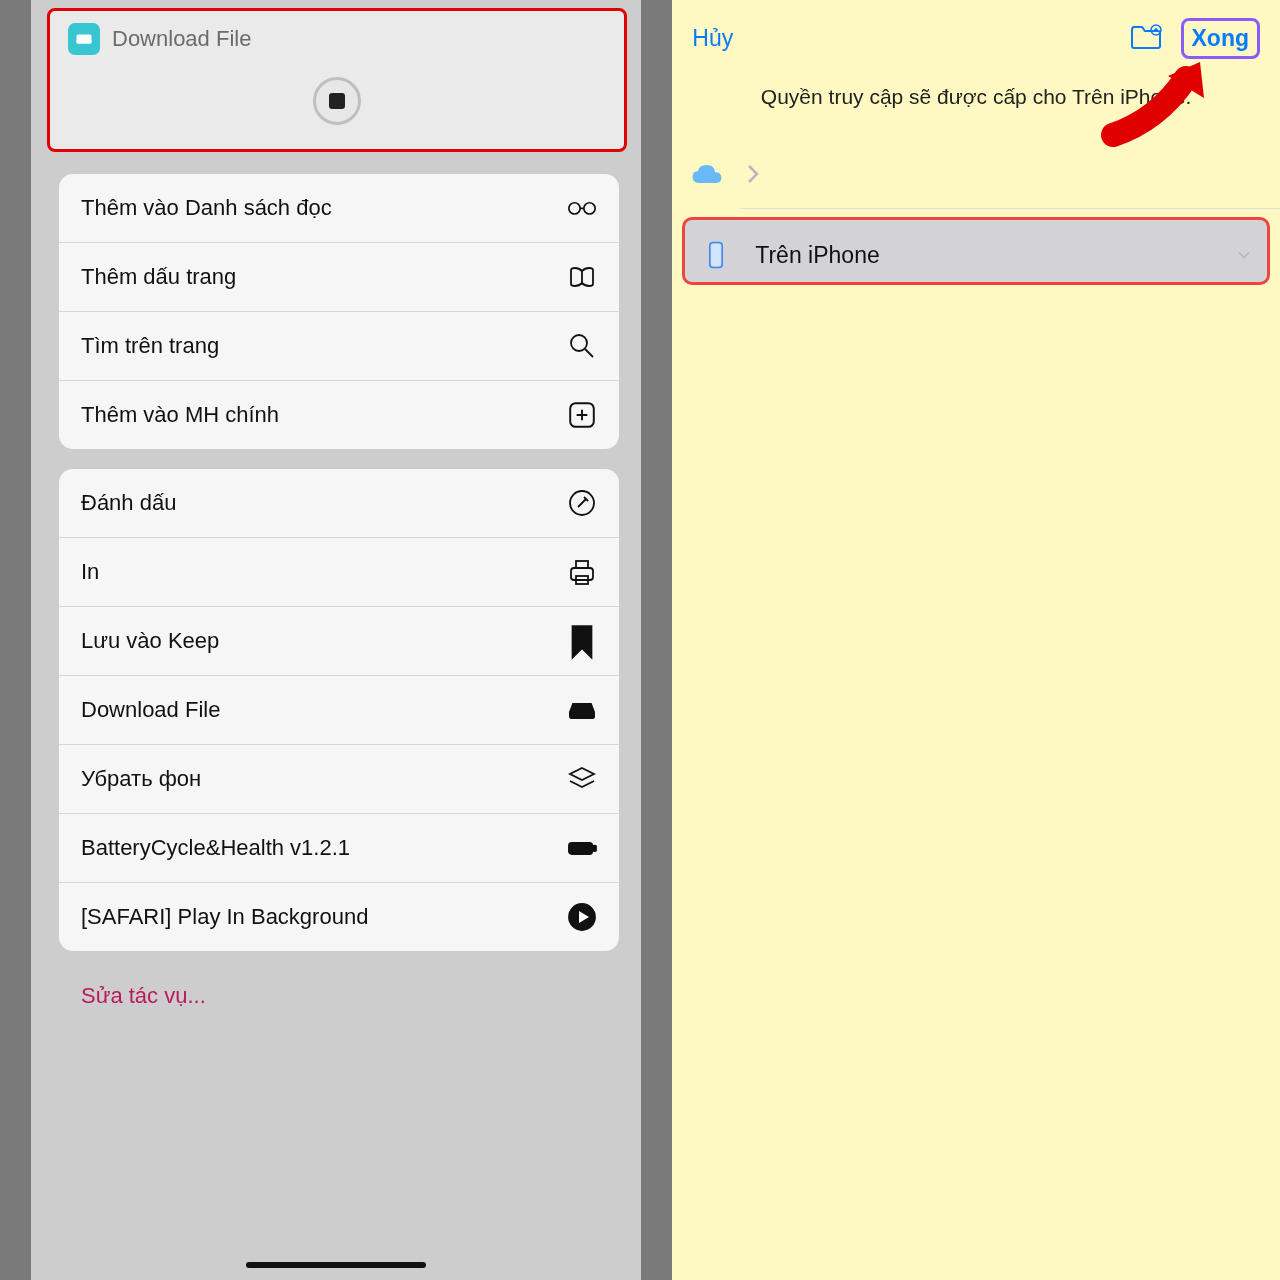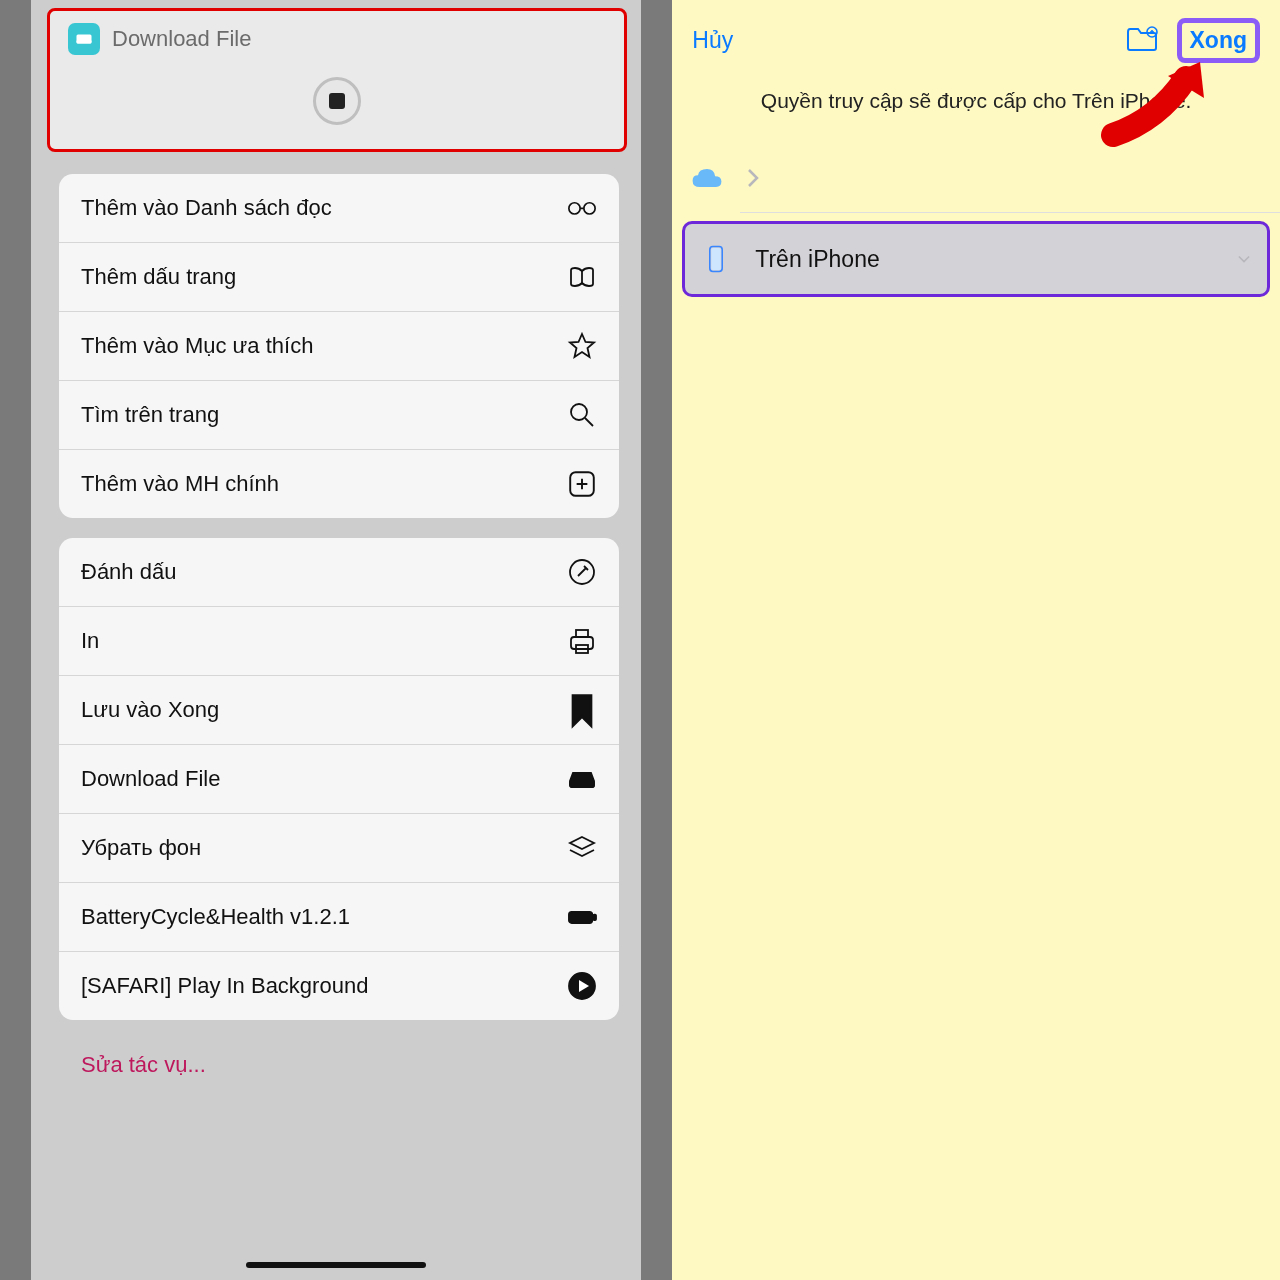--- a/index.html
+++ b/index.html
@@ -62,42 +62,42 @@
 
 .nav-bar {
   display: flex; align-items: center; justify-content: space-between;
   padding: 18px 20px 8px 20px;
 }
 .nav-cancel { color: #0a7aff; font-size: 23px; }
 .nav-right { display: flex; align-items: center; gap: 18px; }
 .folder-icon svg { stroke: #0a7aff; fill: none; stroke-width: 2; width: 34px; height: 28px; }
 .done-btn {
   color: #0a7aff; font-size: 23px; font-weight: 700;
-  border: 5px solid #8b5cf6; border-radius: 8px; padding: 4px 8px;
+  border: 3px solid #8b5cf6; border-radius: 8px; padding: 4px 8px;
 }
 .info-text {
   text-align: center; color: #222; font-size: 21px;
   padding: 18px 24px 30px 24px;
 }
 
 .loc-list { }
 .loc-row {
   display: flex; align-items: center; gap: 20px;
   padding: 16px 20px 16px 16px;
   position: relative;
 }
 .loc-row .divider {
   position: absolute; bottom: 0; left: 68px; right: 0; height: 1px; background: #dedede;
 }
 .loc-row.highlight {
   background: #d2d2d7;
-  border: 3px solid #6d28d9;
+  border: 3px solid #ef4444;
   border-radius: 10px;
   margin: 8px 10px;
-  padding: 16px 16px 16px 12px;
+  padding: 16px 16px 8px 12px;
 }
 .loc-icon { width: 38px; height: 38px; display: flex; align-items: center; justify-content: center; }
 .loc-icon svg { width: 36px; height: 28px; }
 .loc-label { font-size: 23px; color: #111; flex: 1; }
 .chevron { width: 14px; height: 22px; }
 .chevron svg { stroke: #b7b7bc; fill: none; stroke-width: 2.5; width: 14px; height: 22px; }
 
 .arrow-annotation {
   position: absolute;
   top: 60px; right: 62px;
@@ -143,28 +143,20 @@
       <div class="item">
         <span class="item-label">Thêm dấu trang</span>
         <span class="item-icon">
           <svg viewBox="0 0 30 24">
               <path d="M4 5 C4 3 6 3 8 3 C12 3 14 5 15 6 C16 5 18 3 22 3 C24 3 26 3 26 5 L26 19 C26 21 24 21 22 21 C18 21 16 19 15 18 C14 19 12 21 8 21 C6 21 4 21 4 19 Z"></path>
               <path d="M15 6 L15 18"></path>
             </svg>
         </span>
       </div>
       <div class="item">
-        <span class="item-label">Thêm vào Mục ưa thích</span>
-        <span class="item-icon">
-          <svg viewBox="0 0 30 30">
-              <path d="M15 3 L18.5 11 L27 11.5 L20.5 17 L22.5 26 L15 21 L7.5 26 L9.5 17 L3 11.5 L11.5 11 Z"></path>
-            </svg>
-        </span>
-      </div>
-      <div class="item">
         <span class="item-label">Tìm trên trang</span>
         <span class="item-icon">
           <svg viewBox="0 0 30 30">
               <circle cx="12" cy="12" r="8"></circle>
               <path d="M18 18 L26 26"></path>
             </svg>
         </span>
       </div>
       <div class="item">
         <span class="item-label">Thêm vào MH chính</span>
@@ -191,21 +183,21 @@
         <span class="item-label">In</span>
         <span class="item-icon">
           <svg viewBox="0 0 30 28">
               <rect x="4" y="10" width="22" height="12" rx="3"></rect>
               <rect x="9" y="3" width="12" height="7"></rect>
               <rect x="9" y="18" width="12" height="8"></rect>
             </svg>
         </span>
       </div>
       <div class="item">
-        <span class="item-label">Lưu vào Xong</span>
+        <span class="item-label">Lưu vào Keep</span>
         <span class="item-icon">
           <svg viewBox="0 0 20 26">
               <path d="M4 3 L16 3 L16 23 L10 17 L4 23 Z" fill="#111"></path>
             </svg>
         </span>
       </div>
       <div class="item">
         <span class="item-label">Download File</span>
         <span class="item-icon">
           <svg viewBox="0 0 30 20">

